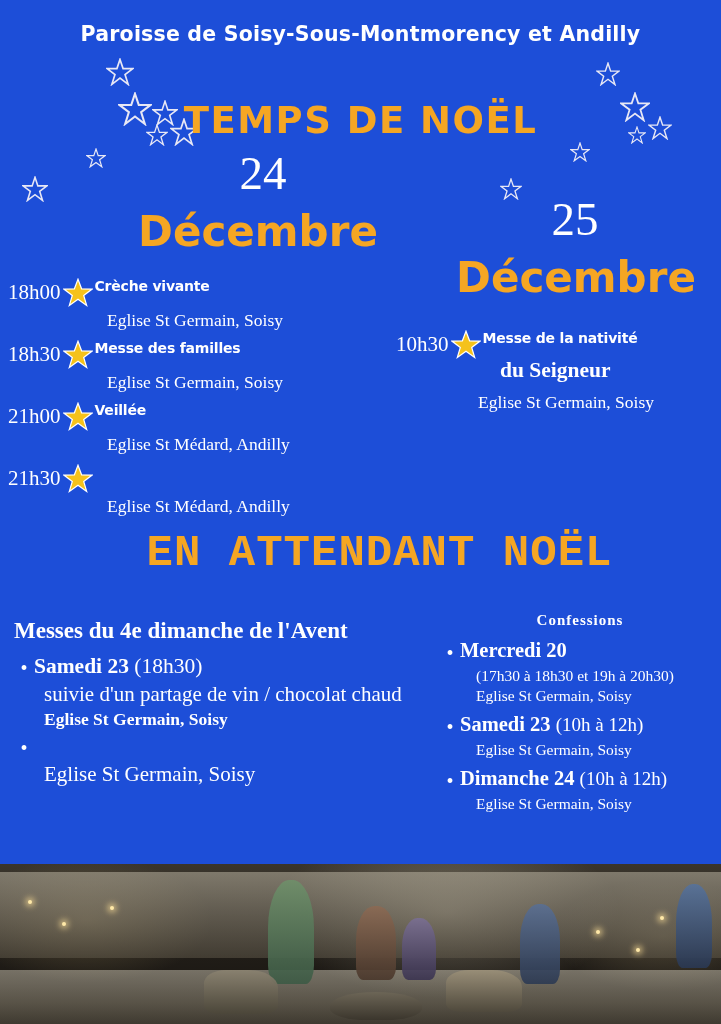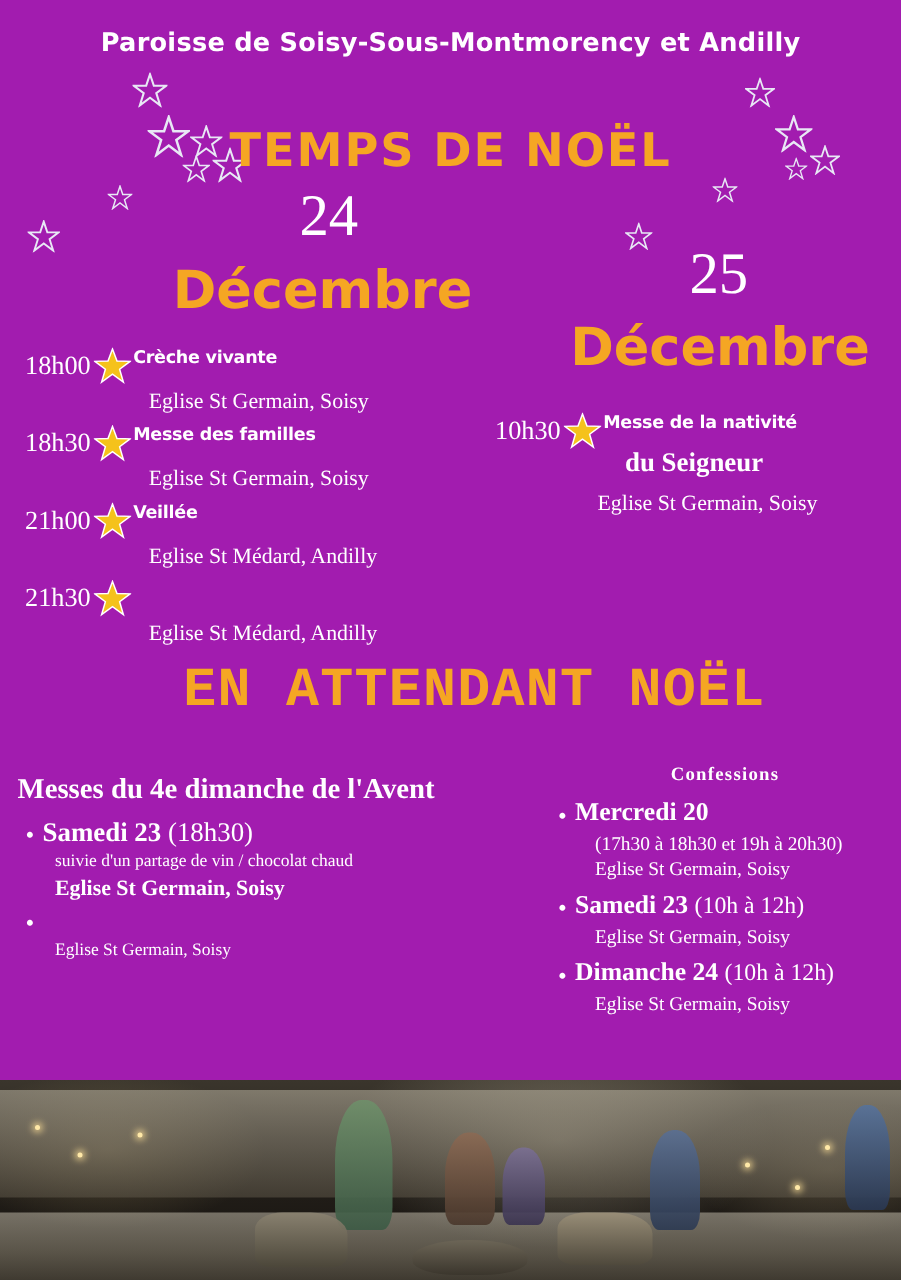--- a/index.html
+++ b/index.html
@@ -11,21 +11,21 @@
     width: 721px;
     height: 1024px;
     overflow: hidden;
     position: relative;
     font-family: "Liberation Serif", serif;
     color: #ffffff;
   }
   .poster {
     position: absolute;
     inset: 0;
-    background: #a21caf;
+    background: #1d4ed8;
     overflow: hidden;
   }
   
   .star-deco {
     position: absolute;
     color: transparent;
     font-size: 26px;
     line-height: 1;
     pointer-events: none;
   }
@@ -90,21 +90,21 @@
     position: absolute;
     left: 390px;
     top: 196px;
     width: 330px;
   }
   #col25 .day-num { margin-left: 40px; }
   #col25 .day-month { margin-top: 14px; margin-left: 42px; }
 
   .events24 {
     position: absolute;
-    left: 20px;
+    left: 8px;
     top: 276px;
     width: 450px;
   }
   .events25 {
     position: absolute;
     left: 396px;
     top: 328px;
     width: 320px;
   }
   .ev-row {
@@ -211,21 +211,21 @@
     padding-top: 2px;
   }
   .b-main {
     font-family: "Liberation Serif", serif;
     font-size: 21.5px;
     color: #ffffff;
   }
   .b-main b { font-weight: bold; }
   .sub-line {
     font-family: "Liberation Serif", serif;
-    font-size: 14px;
+    font-size: 21px;
     color: #ffffff;
     margin-left: 30px;
     margin-top: 2px;
   }
   .sub-line.bold { font-weight: bold; font-size: 17.5px; }
   .sub-line.small { font-size: 15.5px; }
   .col-right .sub-line { margin-left: 36px; }
   .col-right .bullet-item { margin-top: 8px; }
   .col-right .b-main { font-size: 20.5px; }
   .col-right .b-main .paren { font-size: 19px; }

